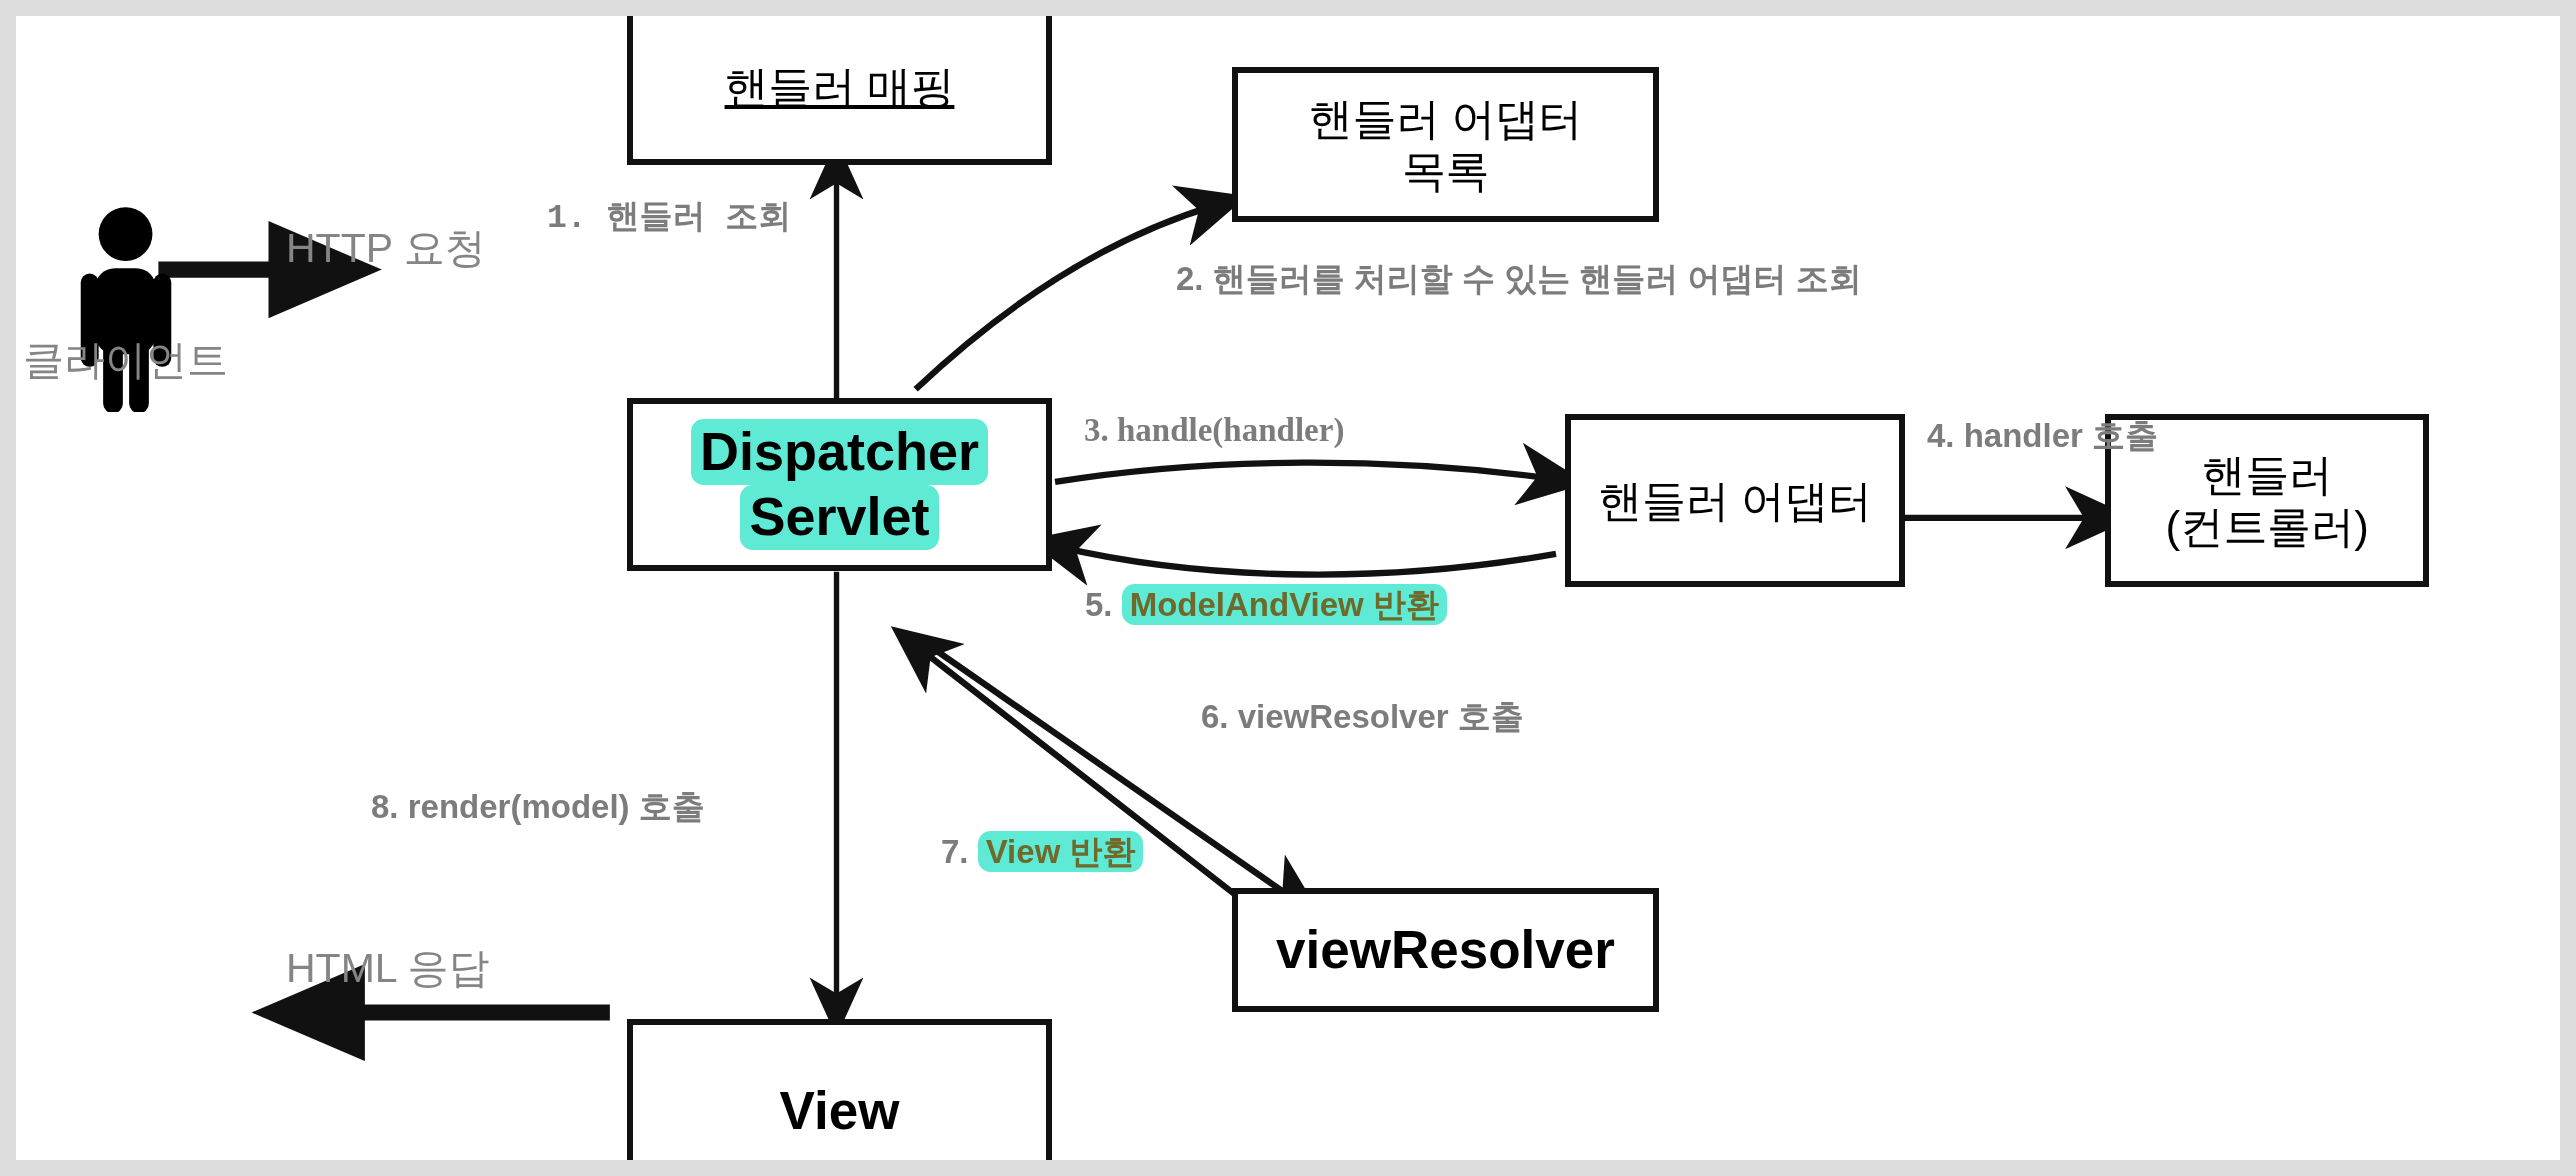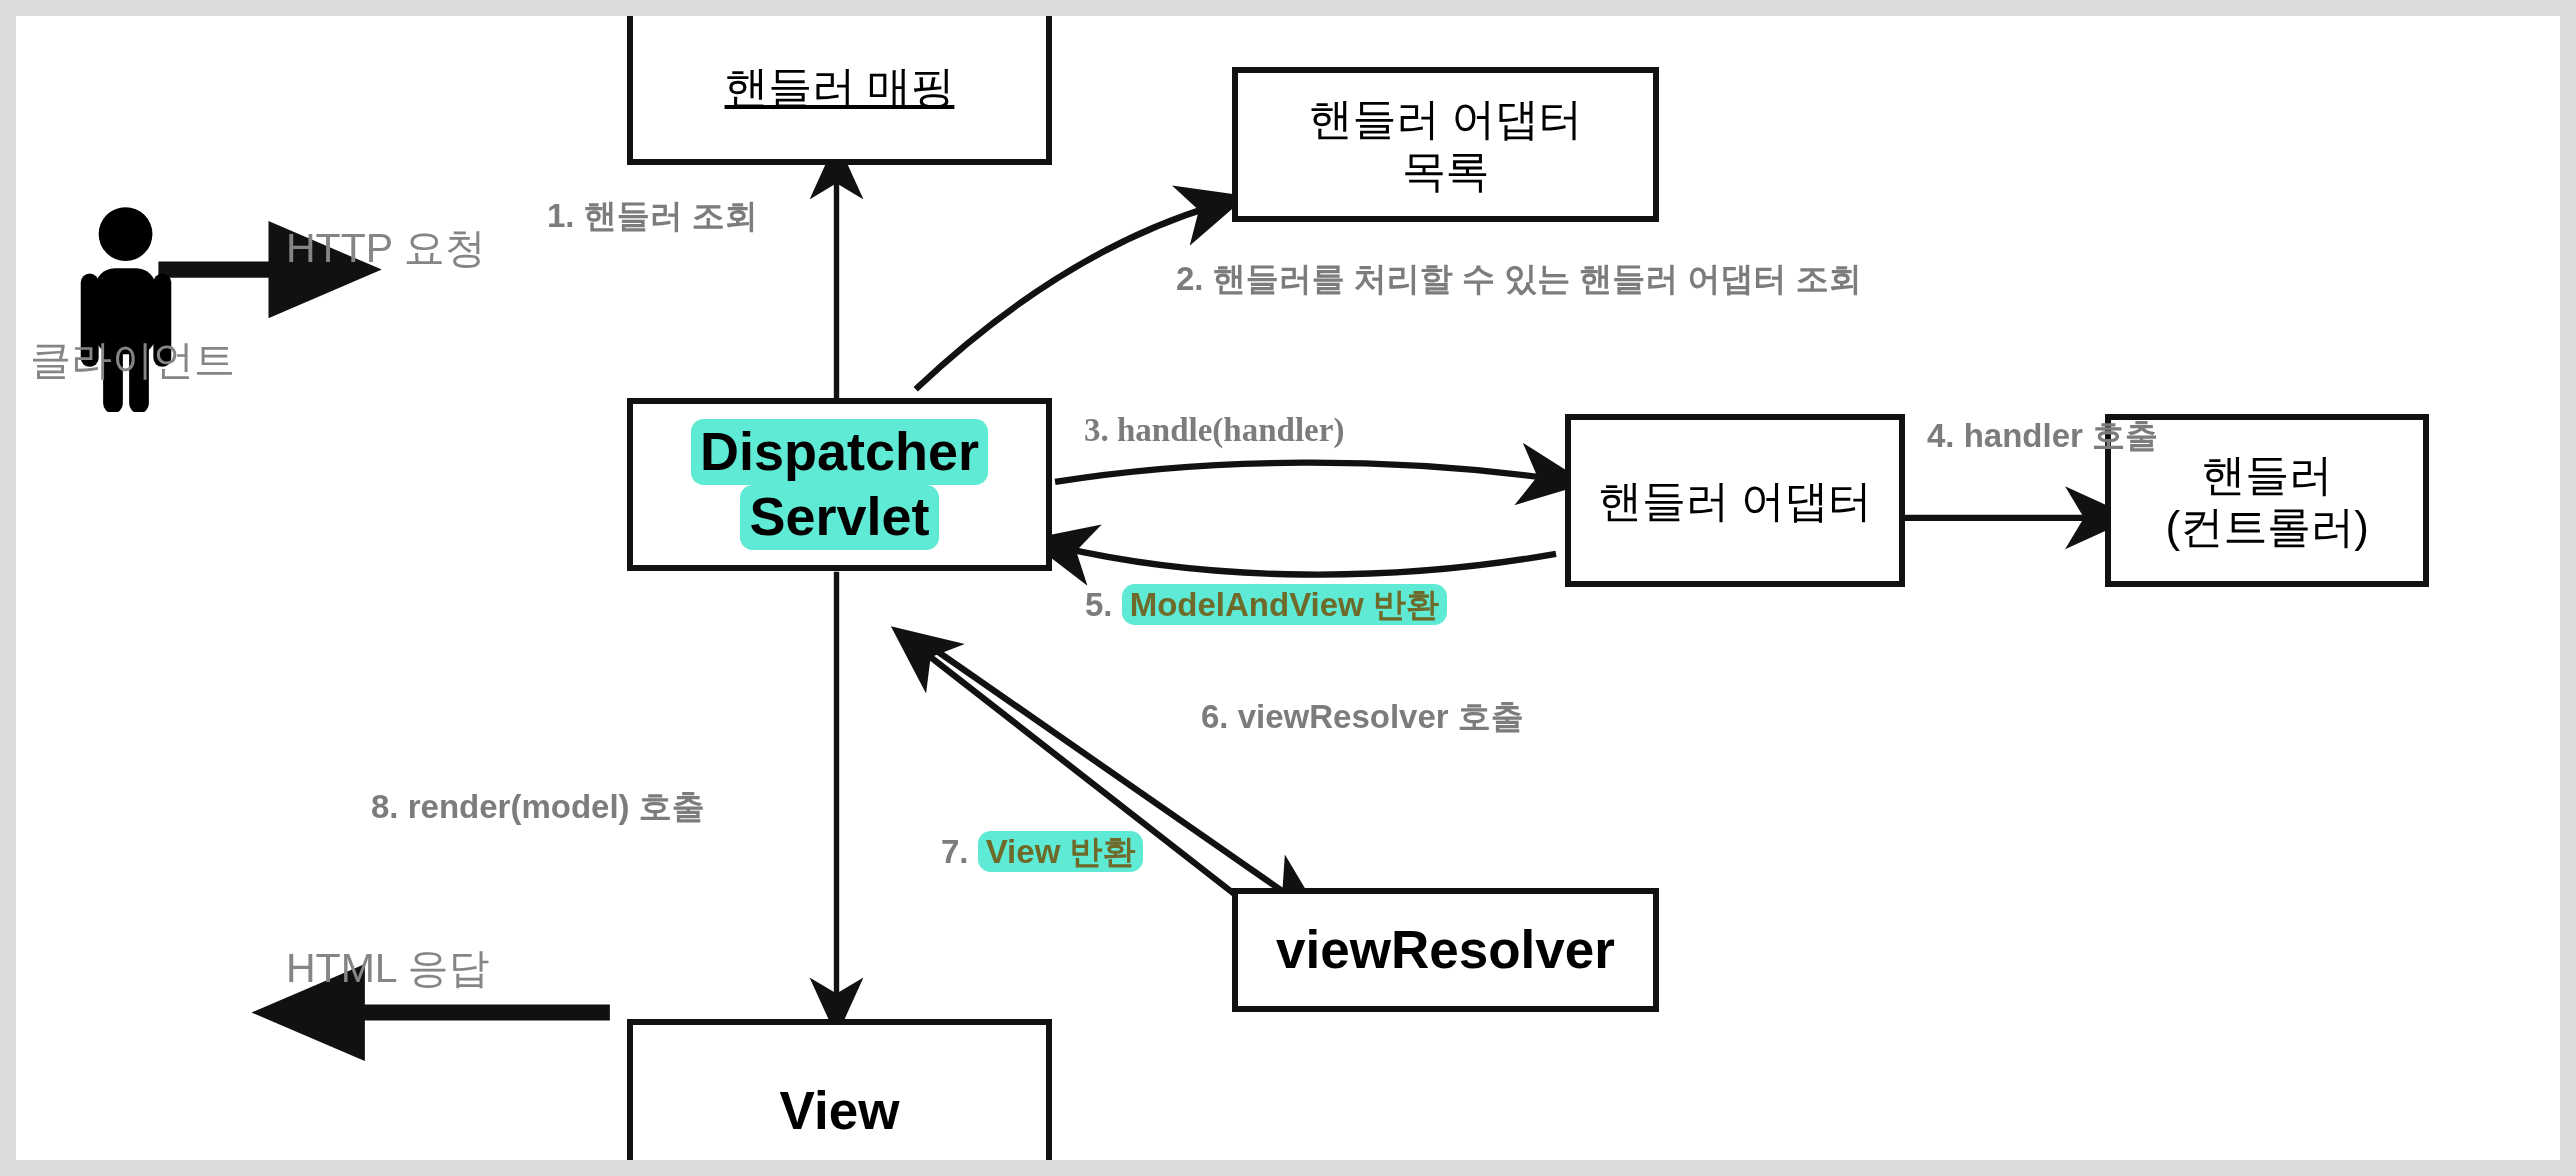--- a/index.html
+++ b/index.html
@@ -143,21 +143,21 @@
     <div class="person" style="left:45px; top:189px; width:130px; height:207px;">
       <svg width="130" height="207" viewBox="0 0 145 230">
         <circle cx="72" cy="32" r="30" fill="#000000"></circle>
         <rect x="38" y="70" width="68" height="96" rx="22" fill="#000000"></rect>
         <rect x="22" y="76" width="20" height="104" rx="10" fill="#000000"></rect>
         <rect x="103" y="76" width="20" height="104" rx="10" fill="#000000"></rect>
         <rect x="47" y="150" width="22" height="82" rx="11" fill="#000000"></rect>
         <rect x="76" y="150" width="22" height="82" rx="11" fill="#000000"></rect>
       </svg>
     </div>
-    <div class="elabel big" style="left:14px; top:317px;">클라이언트</div>
+    <div class="elabel big" style="left:7px; top:317px;">클라이언트</div>
 
     <div class="node node-ko" style="left:611px; top:-7.2px; width:425px; height:156px;">
       <span class="lines">핸들러 매핑</span>
     </div>
 
     <div class="node node-ko" style="left:1216px; top:51px; width:427px; height:155px; flex-direction:column;">
       <span>핸들러 어댑터</span>
       <span>목록</span>
     </div>
 
@@ -178,21 +178,21 @@
     <div class="node node-en" style="left:1216px; top:872px; width:427px; height:124px;">
       <span>viewResolver</span>
     </div>
 
     <div class="node node-en" style="left:611px; top:1003px; width:425px; height:185px;">
       <span>View</span>
     </div>
 
     <div class="elabel big" style="left:270px; top:205px;">HTTP 요청</div>
 
-    <div class="elabel" style="left:531px; top:178px;">1. 핸들러 조회</div>
+    <div class="elabel" style="left:531px; top:178px;font-family:Liberation Mono, monospace;">1. 핸들러 조회</div>
 
     <div class="elabel" style="left:1160px; top:241px;">2. 핸들러를 처리할 수 있는 핸들러 어댑터 조회</div>
 
     <div class="elabel" style="left:1068px; top:396px;font-family:Liberation Serif, serif;">3. handle(handler)</div>
 
     <div class="elabel" style="left:1911px; top:398px;">4. handler 호출</div>
 
     <div class="elabel" style="left:1069px; top:567px;">
       <span>5. </span><span class="hl">ModelAndView 반환</span>
     </div>

